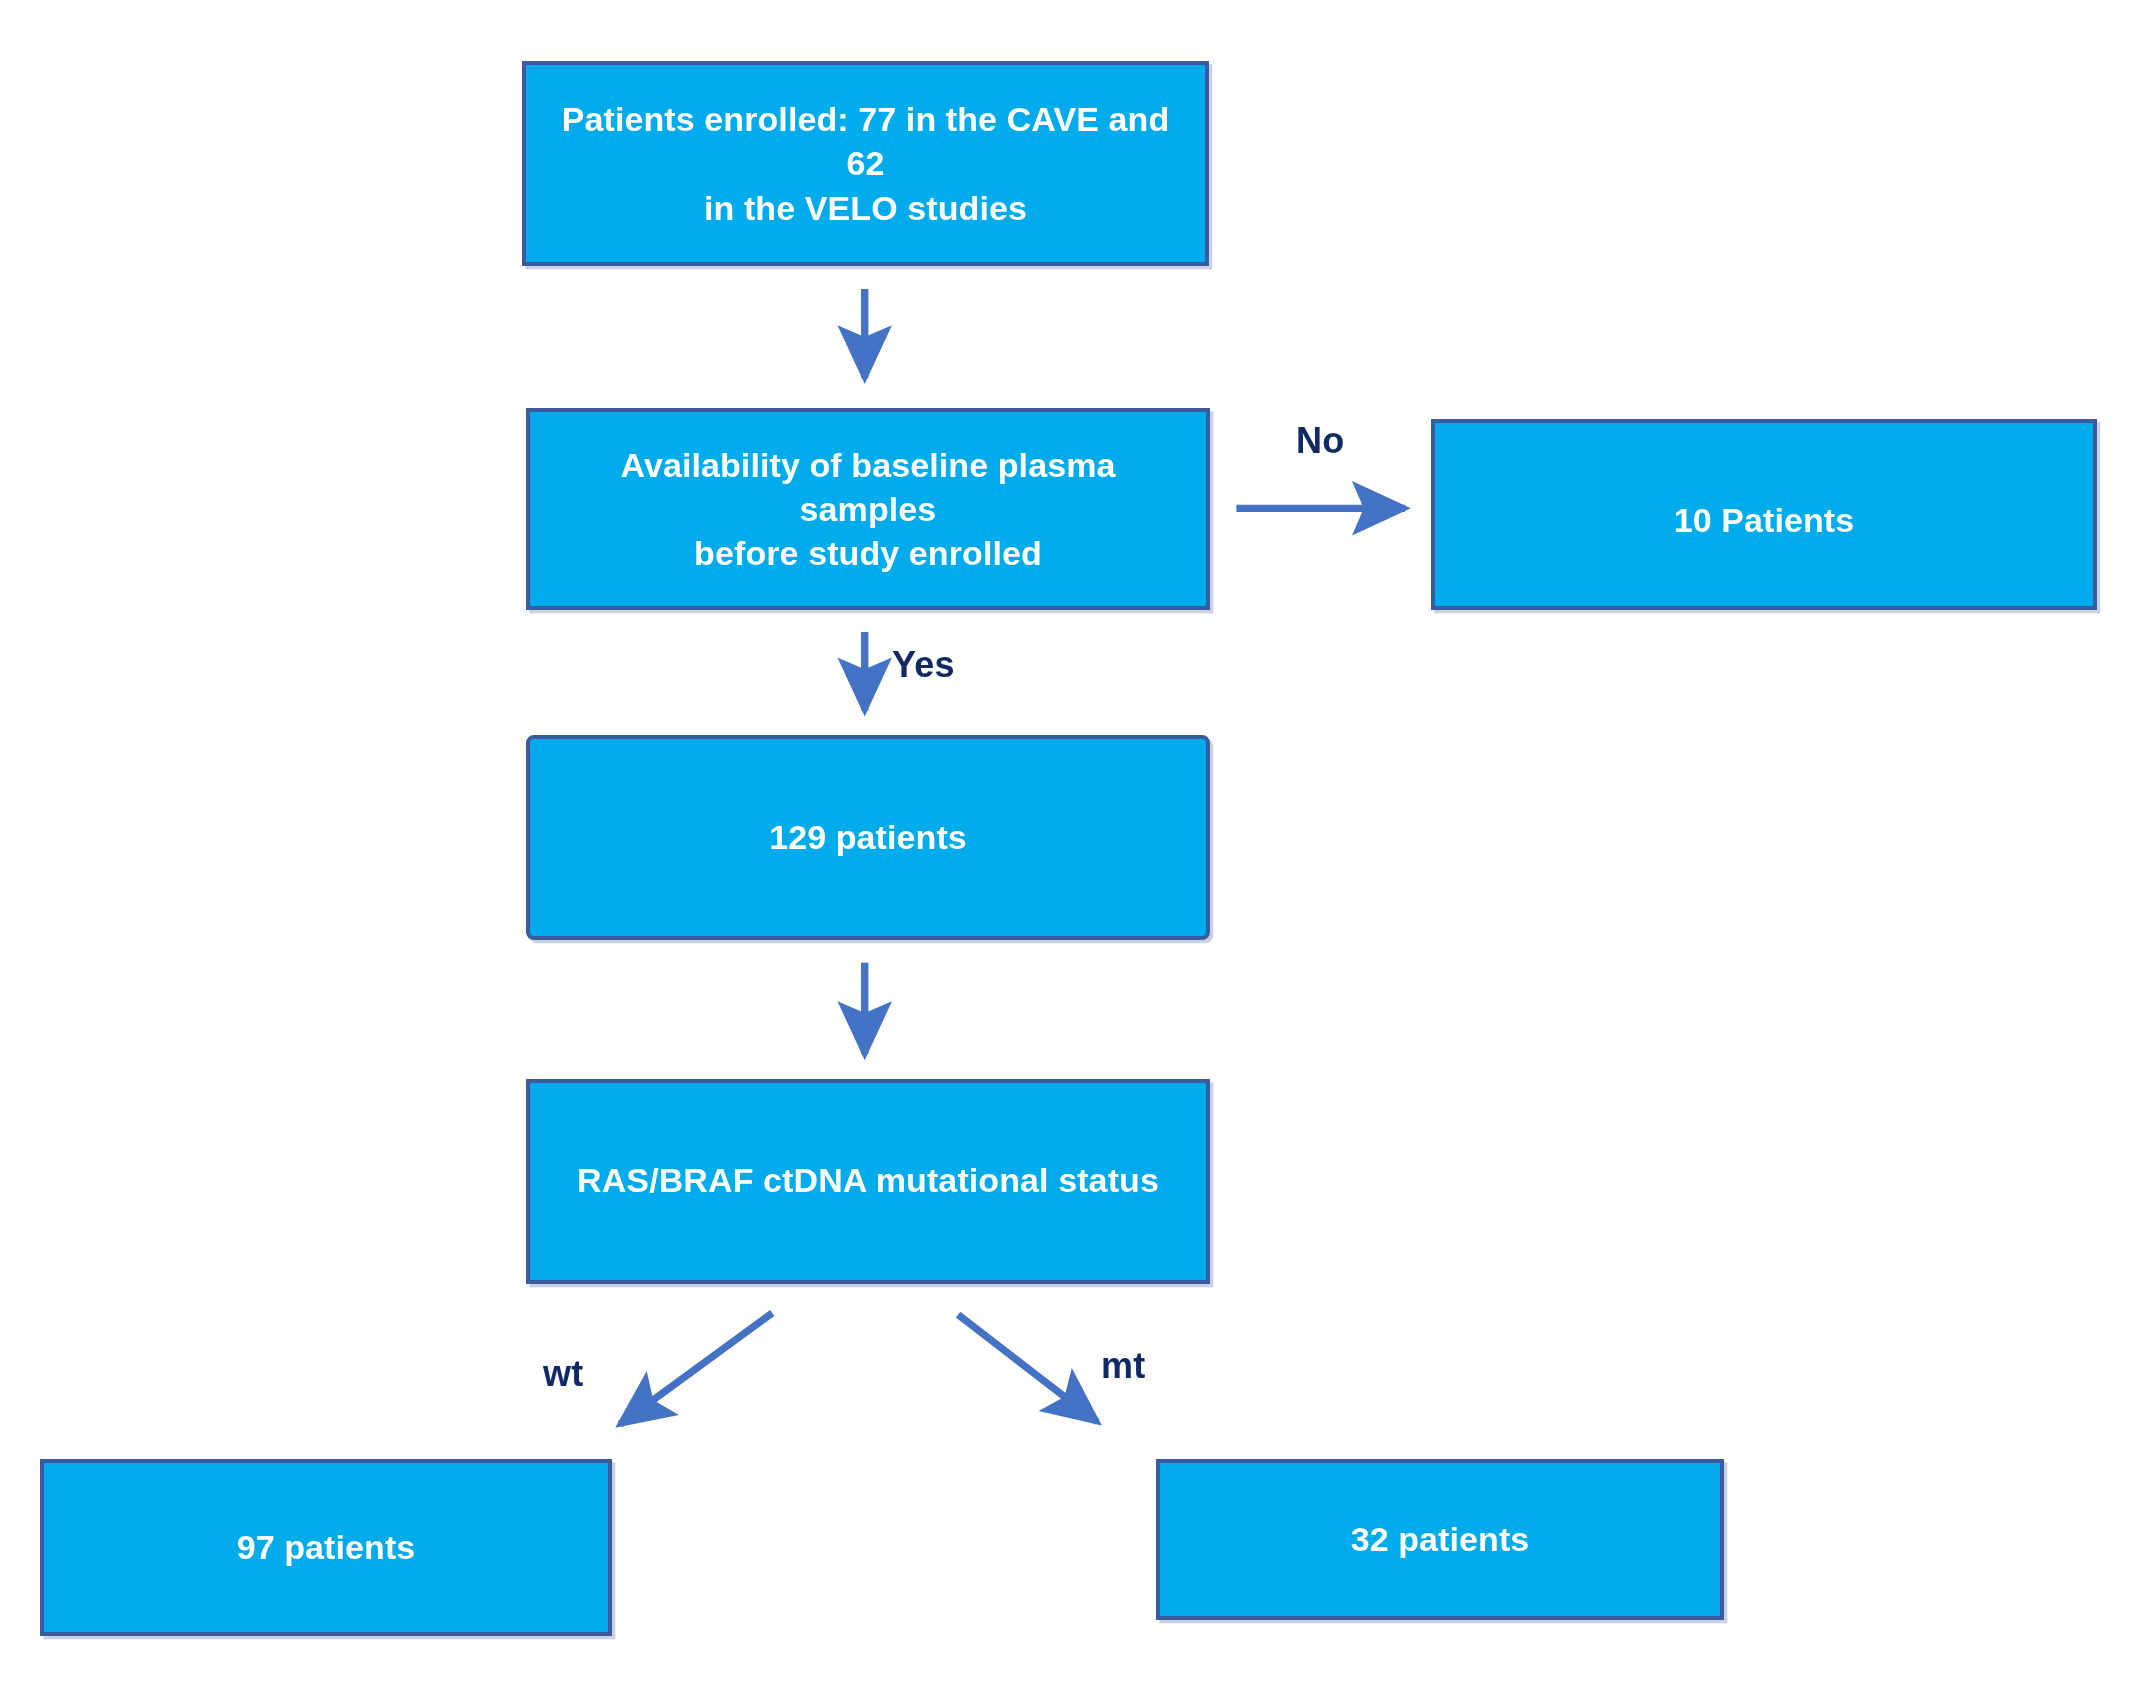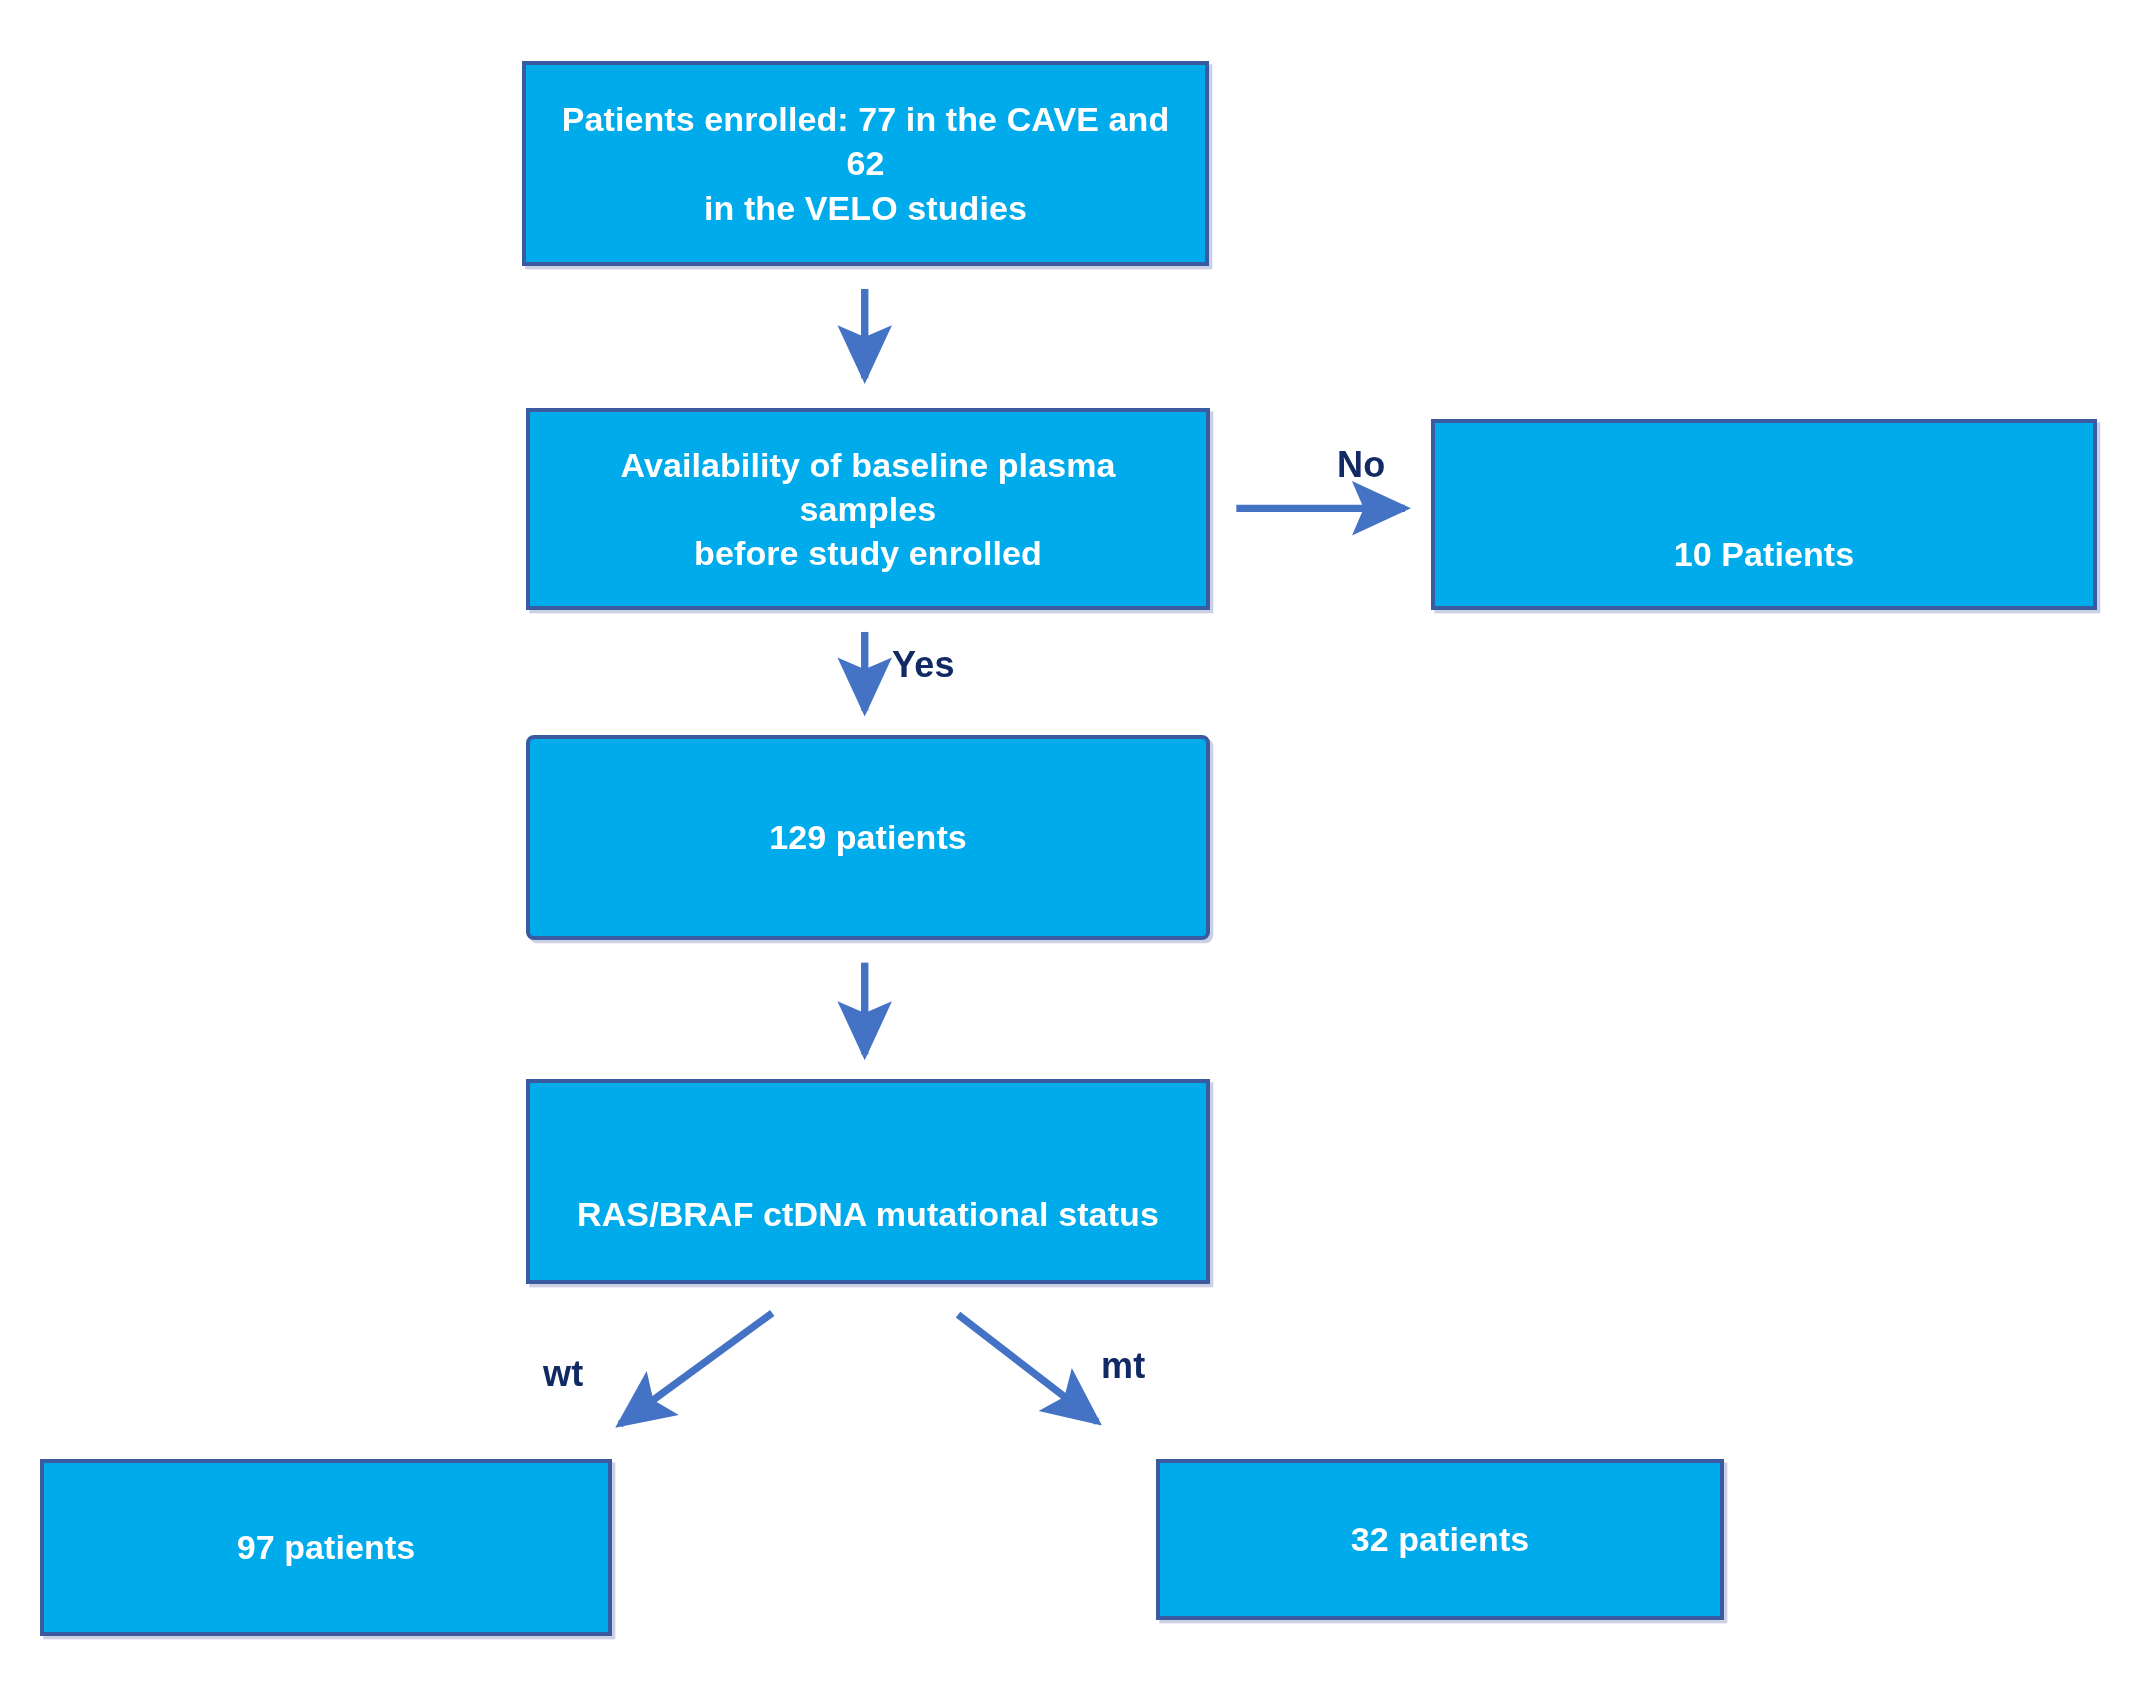--- a/index.html
+++ b/index.html
@@ -30,42 +30,42 @@
     font-family: "Liberation Sans", sans-serif;
     font-size: 34px;
     line-height: 1.30;
     font-weight: 700;
     letter-spacing: 0.1px;
     padding: 0 21px;
     box-shadow: 3.3px 3.3px 0 0 rgba(140,150,190,0.45);
   }
   .node .nodetext { display: block; width: 100%; }
 
-  .node.align-upper { align-items: flex-start; padding-top: 109px; }
+  .node.align-upper { align-items: flex-start; padding-top: 75px; }
 
   
   #node-enrolled   { left: 522px;  top: 61px;   width: 687px; height: 205px; }
   #node-availability { left: 526px; top: 408px; width: 684px; height: 202px; }
   #node-excluded   { left: 1431px; top: 419px;  width: 666px; height: 191px; }
   #node-129        { left: 526px;  top: 735px;  width: 684px; height: 205px; border-radius: 8px; }
   #node-rasbraf    { left: 526px;  top: 1079px; width: 684px; height: 205px; }
   #node-wt         { left: 40px;   top: 1459px; width: 572px; height: 177px; }
   #node-mt         { left: 1120px; top: 1459px; width: 568px; height: 161px; margin-left: 36px; }
 
   
   .edge-label {
     position: absolute;
     color: #112A63;
     font-family: "Liberation Sans", sans-serif;
     font-weight: bold;
     font-size: 36px;
     letter-spacing: 0.2px;
     white-space: nowrap;
   }
-  #label-no  { left: 1296px; top: 444px; margin-left: 41px; }
+  #label-no  { left: 1296px; top: 420px; }
   #label-yes { left: 892px; top: 644px; }
   #label-wt  { left: 543px;  top: 1353px; }
   #label-mt  { left: 1101px; top: 1345px; }
 
   
   #arrows {
     position: absolute;
     left: 0; top: 0;
     width: 2151px;
     height: 1701px;

